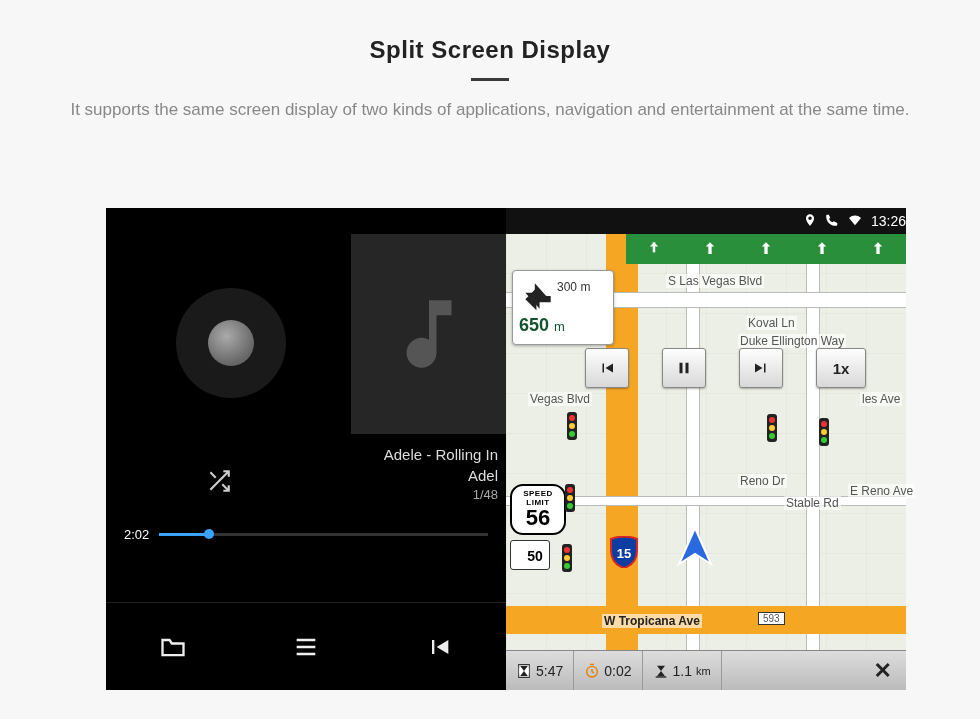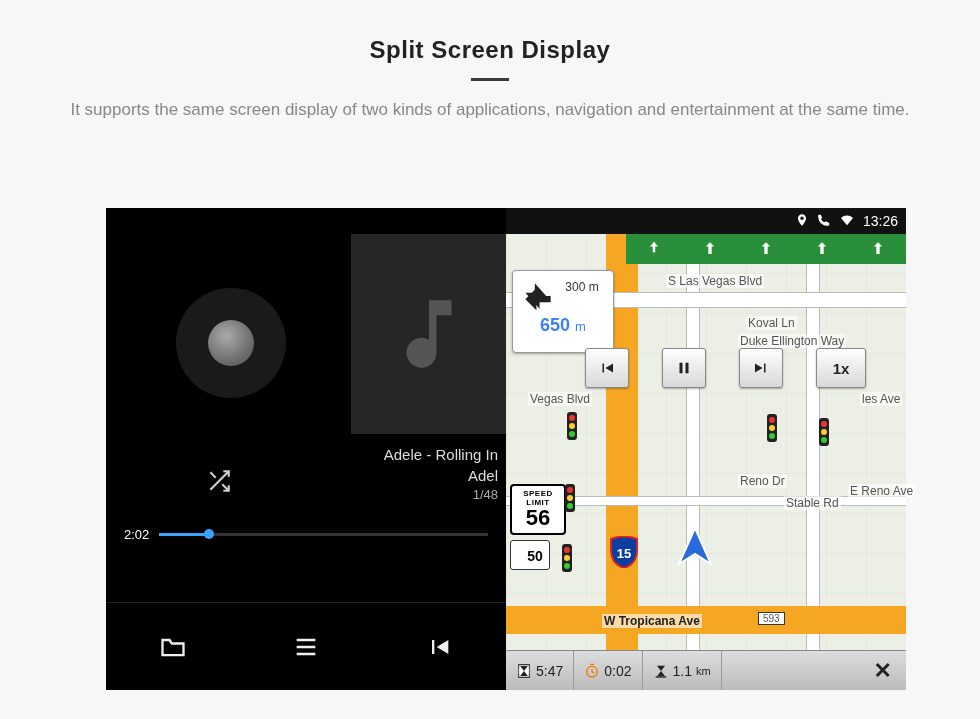--- a/index.html
+++ b/index.html
@@ -47,21 +47,21 @@
     top: 0;
     right: 0;
     height: 26px;
     background: #111;
     color: #fff;
     font-size: 14px;
     display: flex;
     align-items: center;
     justify-content: flex-end;
     gap: 8px;
-    padding: 0 8px;
+    padding: 0 0;
   }
   .statusbar.left {
     left: 0;
     width: 400px;
     justify-content: flex-start;
     gap: 30px;
     padding-left: 30px;
   }
   .statusbar.right {
     left: 400px;
@@ -225,39 +225,39 @@
     color: #fff;
   }
   .turn-box {
     position: absolute;
     left: 6px;
     top: 36px;
     width: 102px;
     background: #fff;
     border: 1px solid #999;
     border-radius: 4px;
-    padding: 6px 6px 16px 6px;
+    padding: 6px 6px 8px 6px;
     box-shadow: 0 1px 3px rgba(0,0,0,0.3);
-    text-align: center;
+    text-align: left;
   }
   .turn-box .arrow {
     float: left;
     width: 38px;
     height: 38px;
   }
   .turn-box .dist-small { font-size: 12px; color: #333; }
-  .turn-box .dist-big { font-size: 18px; color: #3b82f6; font-weight: 700; clear: both; }
+  .turn-box .dist-big { font-size: 18px; color: #14532d; font-weight: 700; clear: both; }
   .speed-box {
     position: absolute;
     left: 4px;
     top: 250px;
     width: 56px;
     background: #fff;
     border: 2px solid #000;
-    border-radius: 4px;
+    border-radius: 13px;
     text-align: center;
     padding: 3px 0 4px 0;
   }
   .speed-box .lbl { font-size: 8px; font-weight: 700; letter-spacing: 0.5px; }
   .speed-box .val { font-size: 22px; font-weight: 700; line-height: 1; }
   .shield-50 {
     position: absolute;
     left: 4px;
     top: 306px;
     width: 40px;

